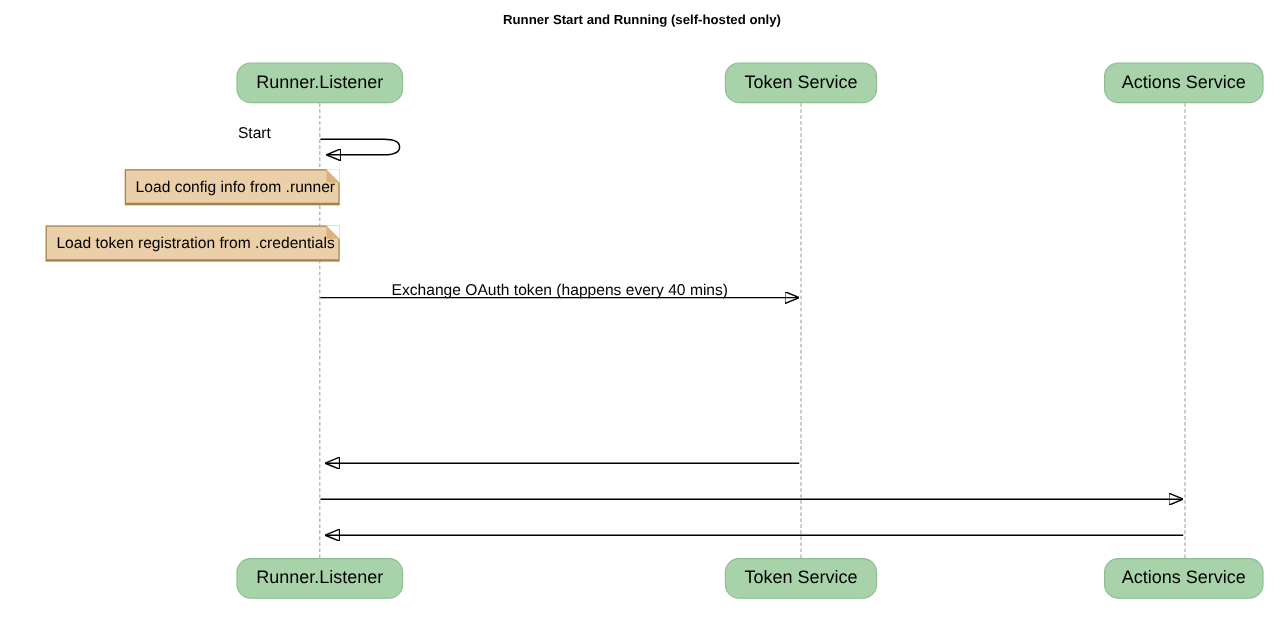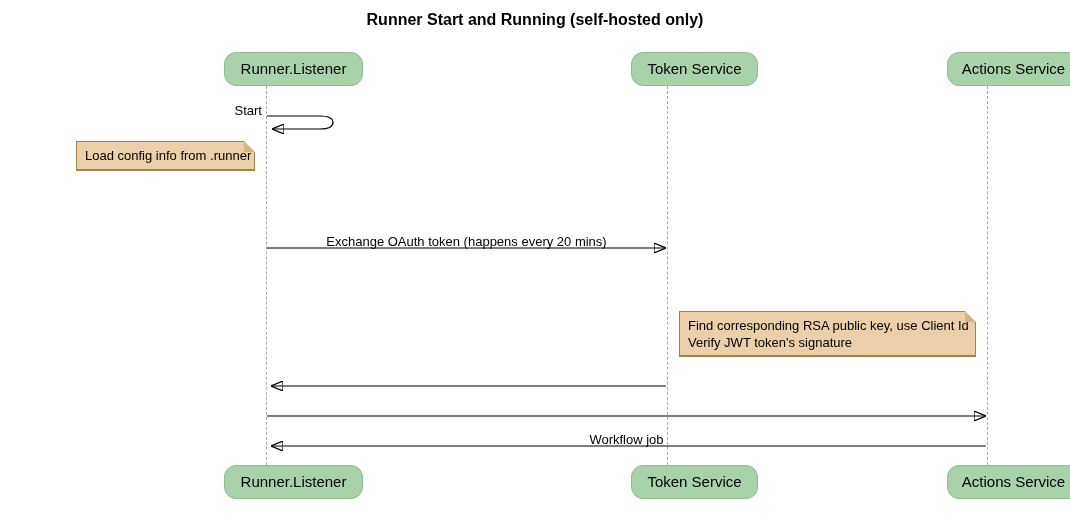--- a/index.html
+++ b/index.html
@@ -18,46 +18,46 @@
     width:1070px;height:525px;
     background:var(--background);
     font-family:"Liberation Sans", sans-serif;
     color:var(--text);
     position:relative;
     overflow:hidden;
   }
   .diagram{position:absolute;left:0;top:0;width:1070px;height:525px;}
   .title{
     position:absolute;left:0;top:11px;width:1070px;
-    text-align:center;font-size:16px;font-weight:bold;
+    text-align:center;font-size:11px;font-weight:bold;
   }
   .lifeline{
     position:absolute;top:86px;height:379px;width:0;
     border-left:1px dashed var(--lifeline);
   }
   .participant{
     position:absolute;height:34px;
     background:var(--participant-fill);
     border:1px solid var(--participant-border);
     border-radius:12px;
     font-size:15px;line-height:32px;text-align:center;
     white-space:nowrap;
-    margin-left:27px;
   }
   .p-top{top:52px;}
   .p-bottom{top:465px;}
   .note{
     position:absolute;
     background:var(--note-fill);
     border:1px solid var(--note-border);
     border-bottom-width:2px;
     font-size:13px;
     padding:5px 8px 4px 8px;
     line-height:17px;
     white-space:nowrap;
+    margin-left:28px;
   }
   .note::before{
     content:"";position:absolute;top:-1px;right:-1px;
     border-style:solid;border-width:0 11px 11px 0;
     border-color:var(--background) var(--background) var(--note-fold) var(--note-fold);
   }
   .note-center{text-align:center;}
   .msg-label{
     position:absolute;font-size:13px;line-height:15px;
     white-space:nowrap;
@@ -92,25 +92,23 @@
         <path d="M0,0 L12,5 L0,10 Z" fill="#000" stroke="none"></path>
       </marker>
     </defs>
     <path d="M267,116 H320 Q333,116 333,122.5 Q333,129 320,129 H273" marker-end="url(#arr)"></path>
     <path d="M267,248 H665" marker-end="url(#arr)"></path>
     <path d="M666,386 H272" marker-end="url(#arr)"></path>
     <path d="M267,416 H985" marker-end="url(#arr)"></path>
     <path d="M986,446 H272" marker-end="url(#arr)"></path>
   </svg>
 
-  <div class="msg-label right" style="left:162px;top:103px;width:100px;">Start</div>
-  <div class="msg-label center" style="left:266px;top:234px;width:401px;">Exchange OAuth token (happens every 20 mins)</div>
-  <div class="msg-label center" style="left:266px;top:432px;width:721px;">Workflow job</div>
+  <div class="msg-label right" style="left:162px;top:103px;width:100px;text-align:center;">Start</div>
+  <div class="msg-label center" style="left:266px;top:234px;width:401px;">Exchange OAuth token (happens every 40 mins)</div>
 
   <div class="note note-center" style="left:76px;top:141px;width:179px;height:30px;">
     <span>Load config info from .runner</span>
   </div>
-  <div class="note" style="left:679px;top:311px;width:297px;height:46px;">
-    <div>Find corresponding RSA public key, use Client Id</div>
-    <div>Verify JWT token's signature</div>
+  <div class="note note-center" style="left:10px;top:188px;width:245px;height:30px;">
+    <span>Load token registration from .credentials</span>
   </div>
 
 </div>
 
 </body></html>

